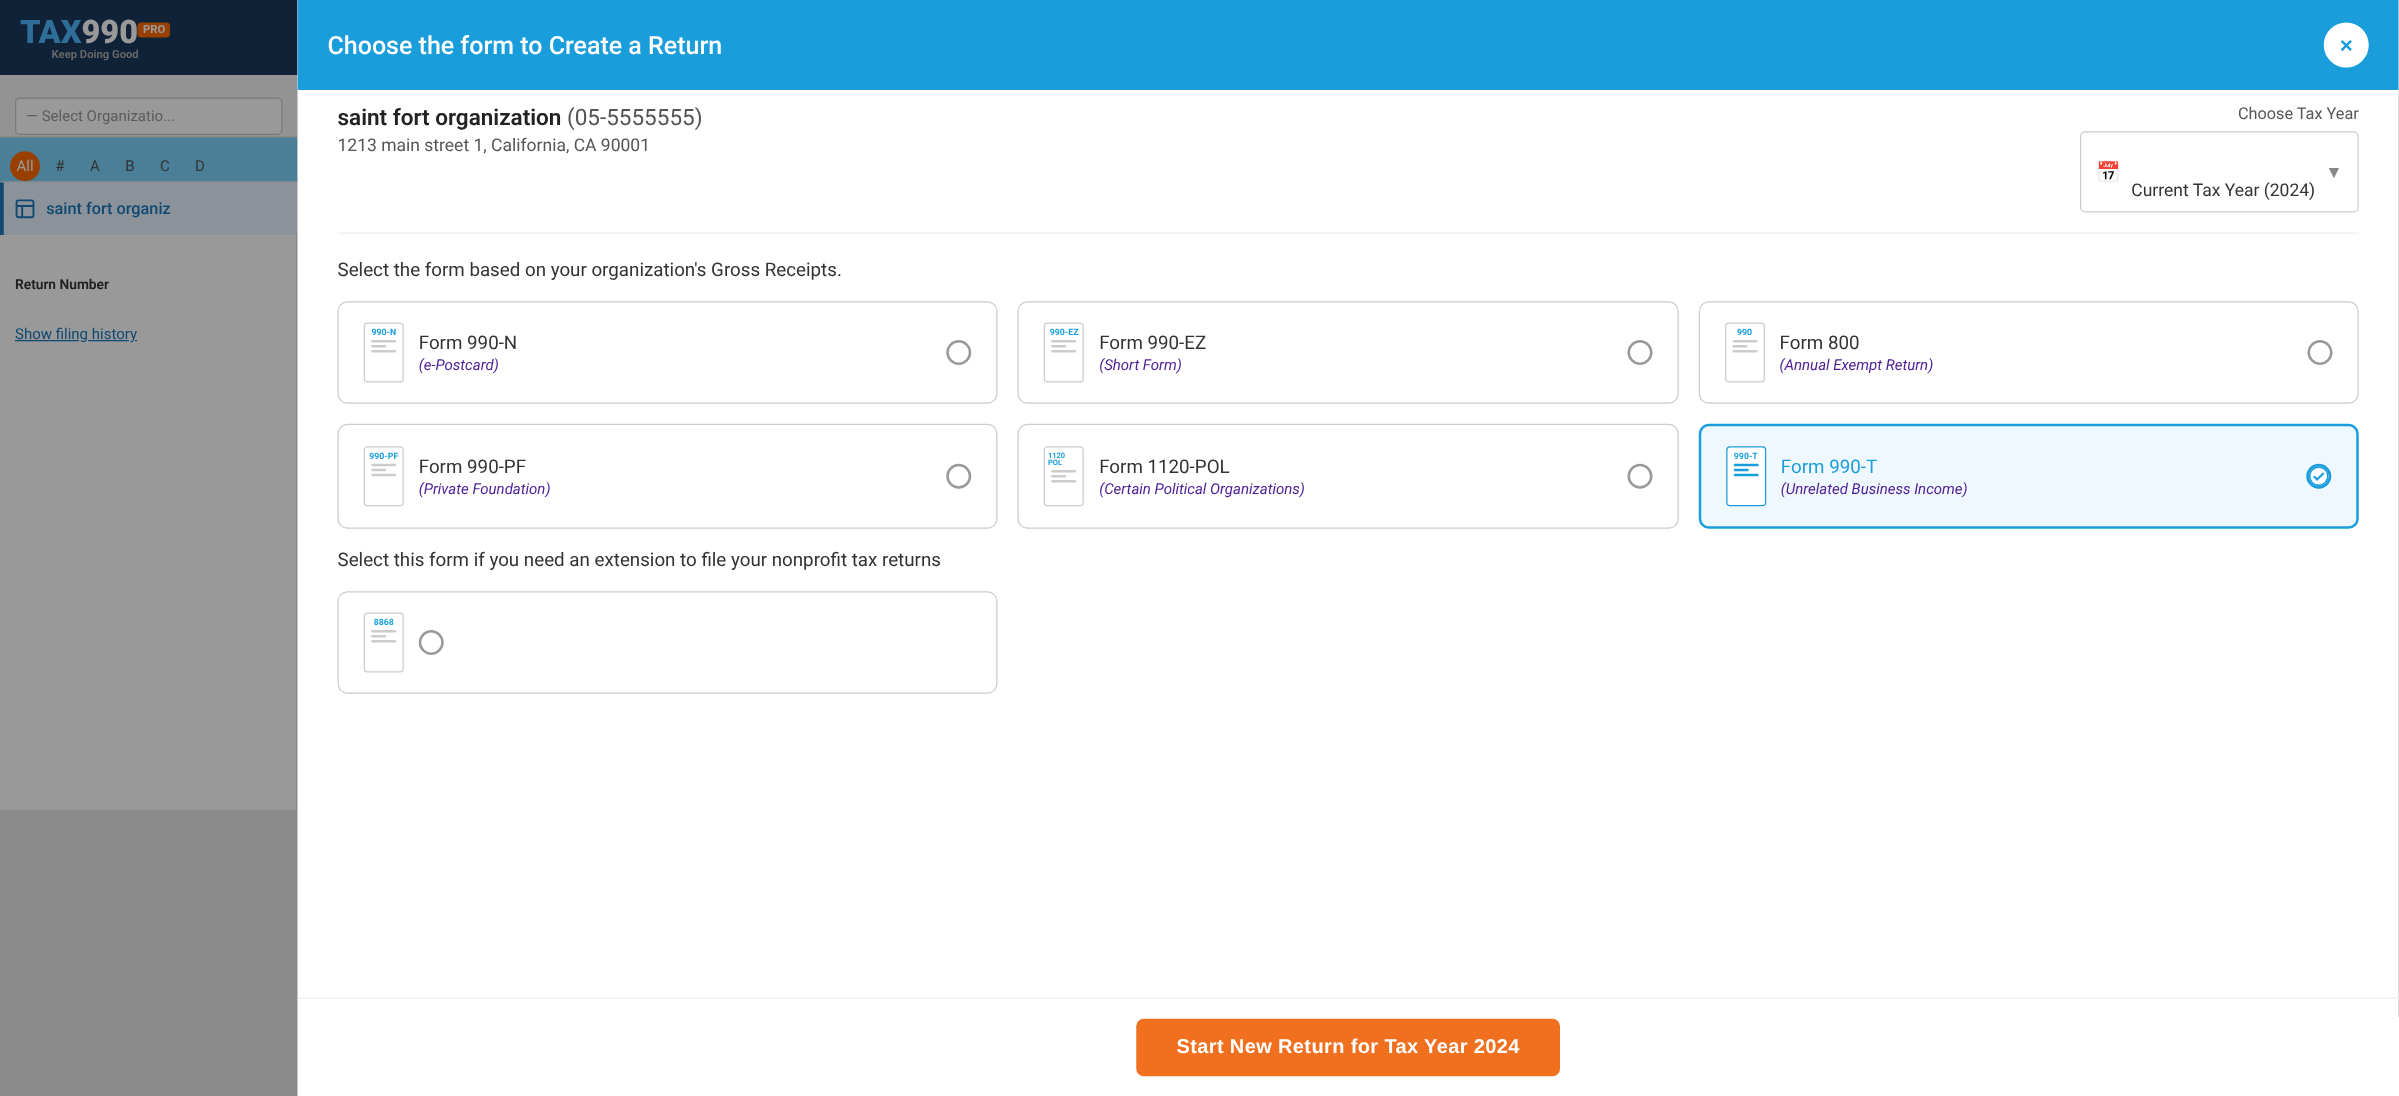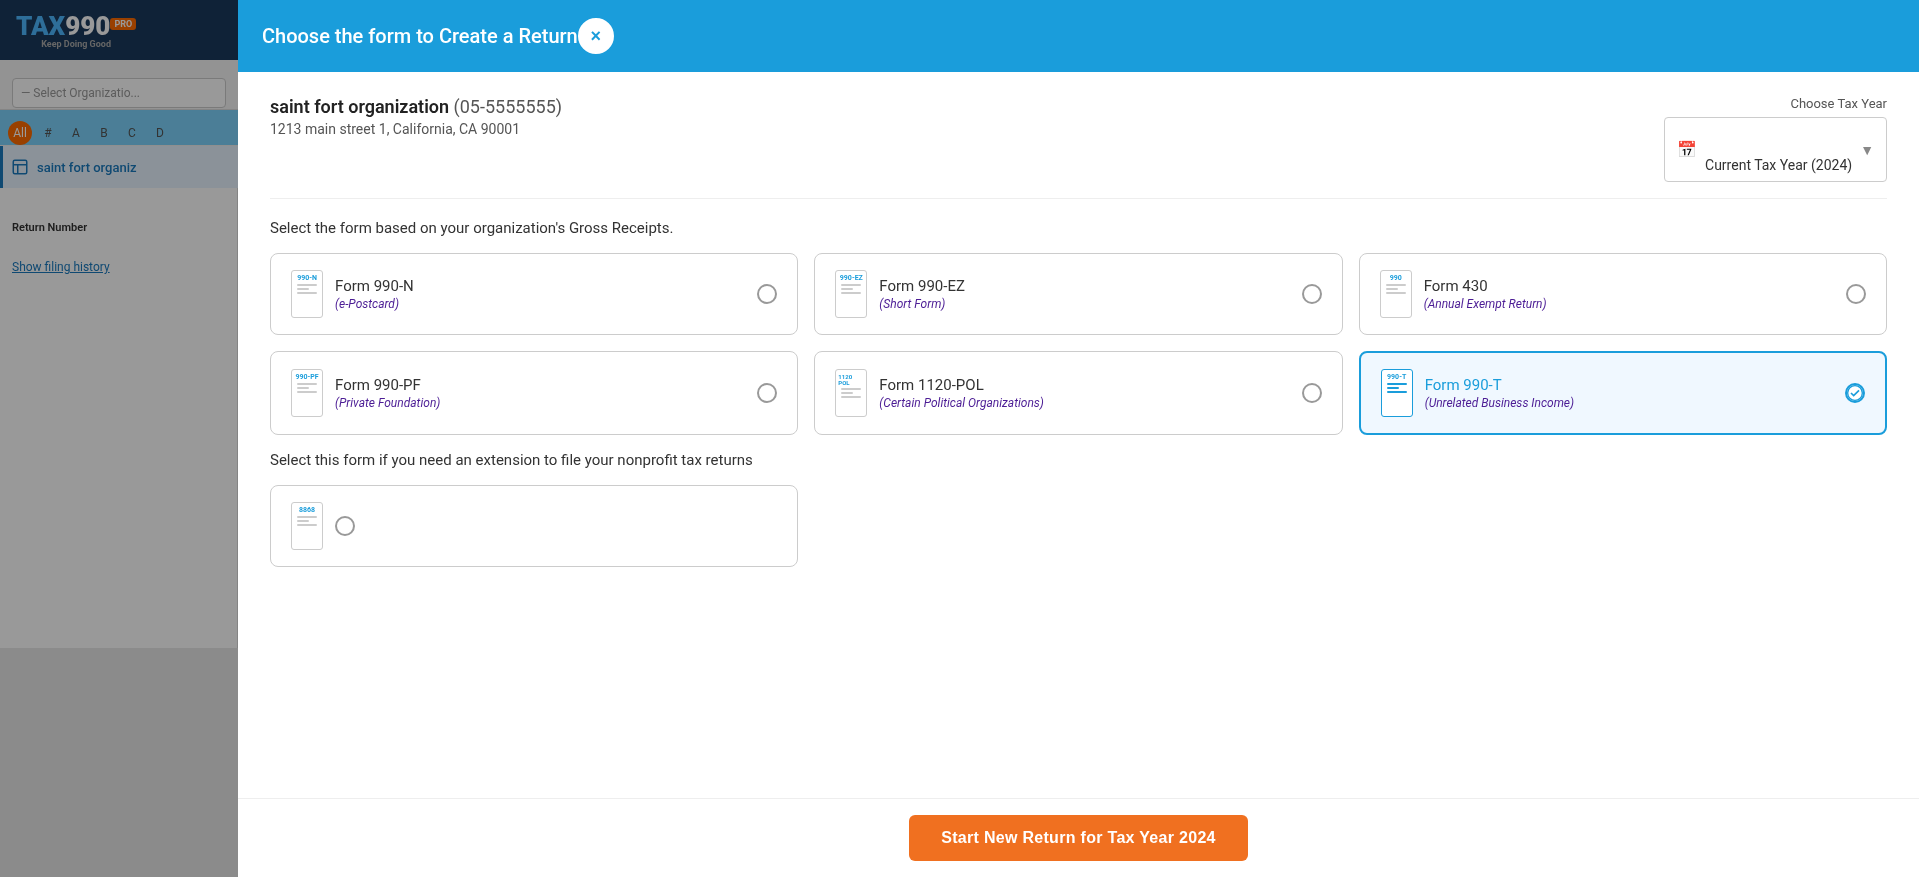--- a/index.html
+++ b/index.html
@@ -167,21 +167,21 @@
       display: flex;
       flex-direction: column;
       overflow: hidden;
     }
 
     .modal-header {
       background: #1a9ddb;
       padding: 18px 24px;
       display: flex;
       align-items: center;
-      justify-content: flex-start;
+      justify-content: space-between;
       flex-shrink: 0;
     }
 
     .modal-title {
       color: white;
       font-size: 20px;
       font-weight: 500;
     }
 
     .close-btn {
@@ -194,21 +194,21 @@
       cursor: pointer;
       display: flex;
       align-items: center;
       justify-content: center;
       font-weight: bold;
     }
 
     .modal-body {
       flex: 1;
       overflow-y: auto;
-      padding: 24px 32px;
+      padding: 12px 32px;
       position: relative;
     }
 
     .org-header {
       display: flex;
       justify-content: space-between;
       align-items: flex-start;
       margin-bottom: 20px;
       padding-bottom: 16px;
       border-bottom: 1px solid #eee;
@@ -533,21 +533,21 @@
       <div class="form-card">
         <div class="form-icon">
           <div class="form-icon-label">990</div>
           <div class="form-icon-lines">
             <div class="form-icon-line"></div>
             <div class="form-icon-line short"></div>
             <div class="form-icon-line"></div>
           </div>
         </div>
         <div class="form-info">
-          <div class="form-name">Form 430</div>
+          <div class="form-name">Form 800</div>
           <div class="form-desc">(Annual Exempt Return)</div>
         </div>
         <div class="radio-btn"></div>
       </div>
 
       <div class="form-card">
         <div class="form-icon">
           <div class="form-icon-label">990-PF</div>
           <div class="form-icon-lines">
             <div class="form-icon-line"></div>

